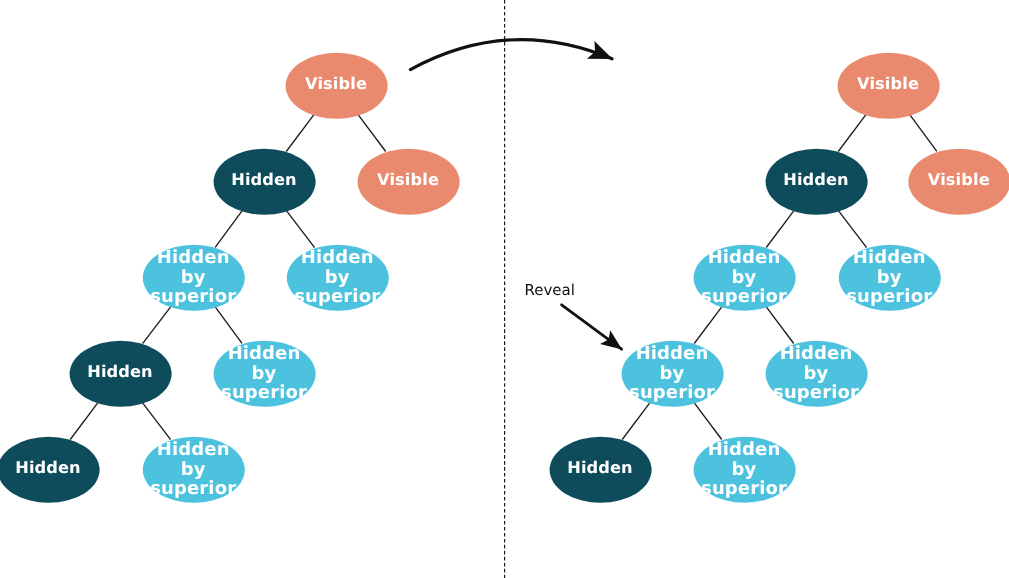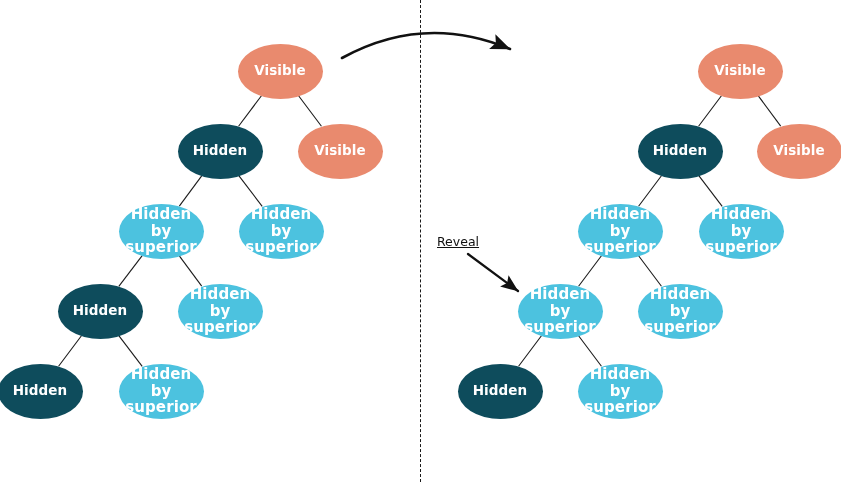--- a/index.html
+++ b/index.html
@@ -47,21 +47,20 @@
     height:482px;
     border-left:1.3px dashed #1a1a1a;
   }
   .anno{
     position:absolute;
     font-size:12.5px;
     font-weight:400;
     color:#111111;
     white-space:nowrap;
     user-select:none;
-    text-decoration:underline;
   }
 </style>
 </head>
 <body>
 
 <div id="stage" style="width: 841px; height: 482px; background: rgb(255, 255, 255);">
 
   <svg id="edges" viewBox="0 0 841 482" xmlns="http://www.w3.org/2000/svg">
     <defs>
       <marker id="arrowhead" markerWidth="9" markerHeight="9" refX="7.4" refY="3.1" orient="auto" markerUnits="strokeWidth">

